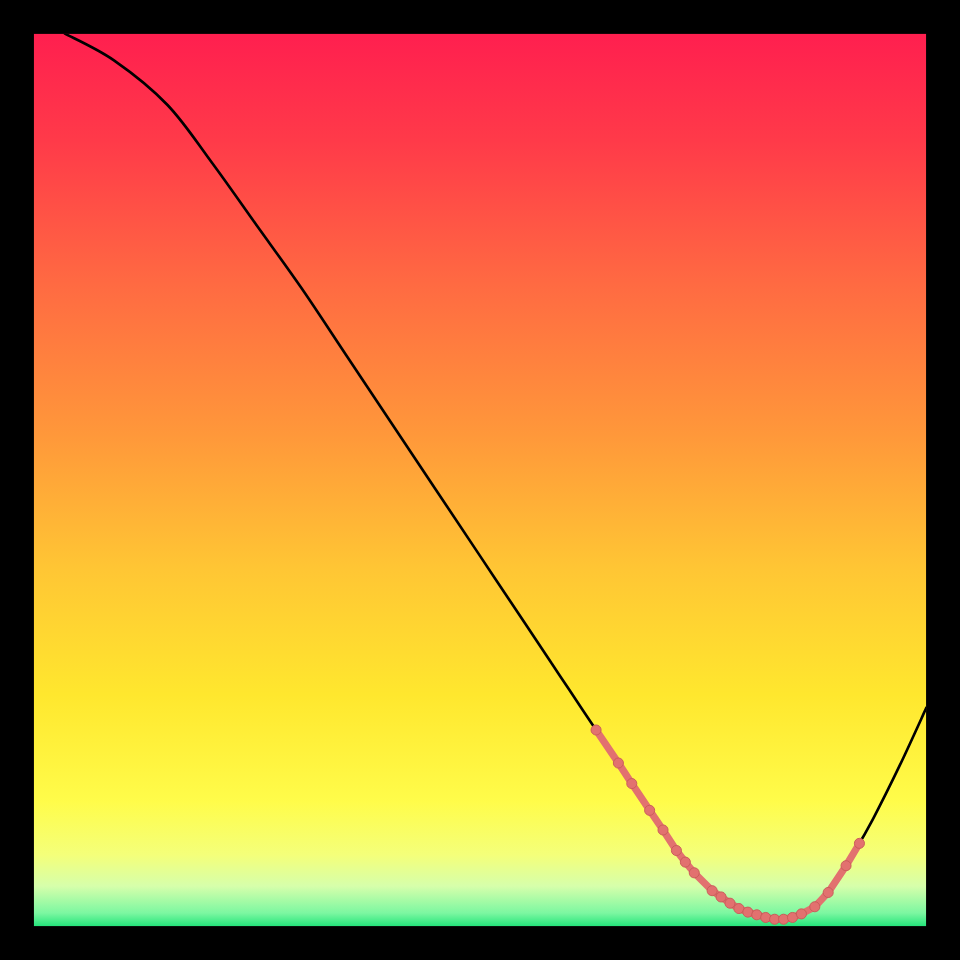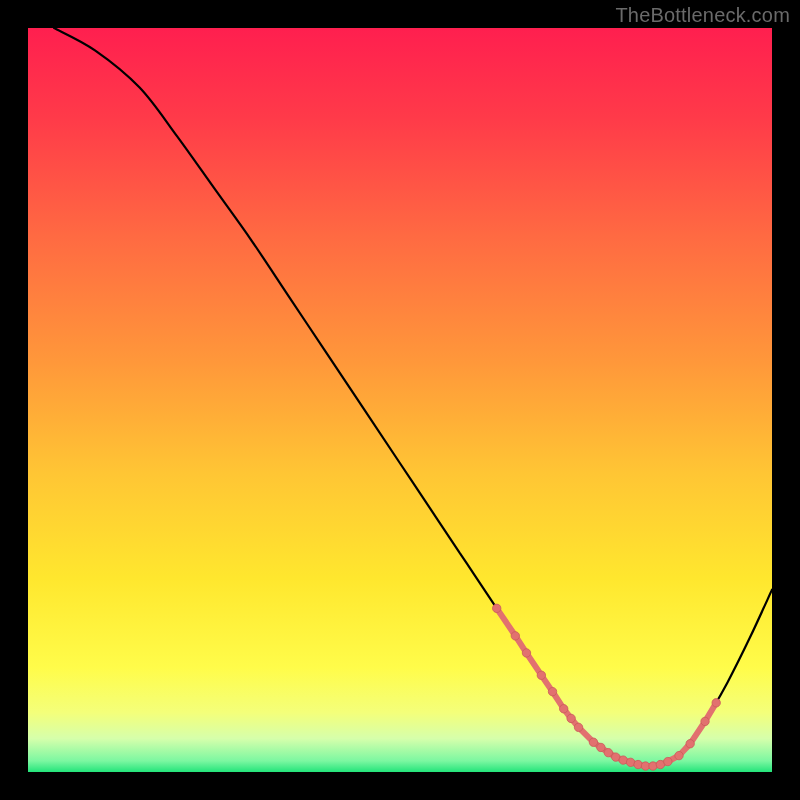--- a/index.html
+++ b/index.html
@@ -41,21 +41,20 @@
   }
   .gradient-rect {
     width: 100%;
     height: 100%;
   }
 </style>
 </head>
 <body>
 
 <div class="outer">
-  <div class="credit">TheBottleneck.com</div>
 
   <div class="plot-area">
     <svg id="chart-svg" viewBox="0 0 744 744" preserveAspectRatio="none">
       <defs>
         <linearGradient id="bg-grad" x1="0" y1="0" x2="0" y2="1">
             <stop offset="0%" stop-color="#ff1f4f"></stop>
             <stop offset="12%" stop-color="#ff3a49"></stop>
             <stop offset="28.000000000000004%" stop-color="#ff6a42"></stop>
             <stop offset="45%" stop-color="#ff983a"></stop>
             <stop offset="60%" stop-color="#ffc634"></stop>

